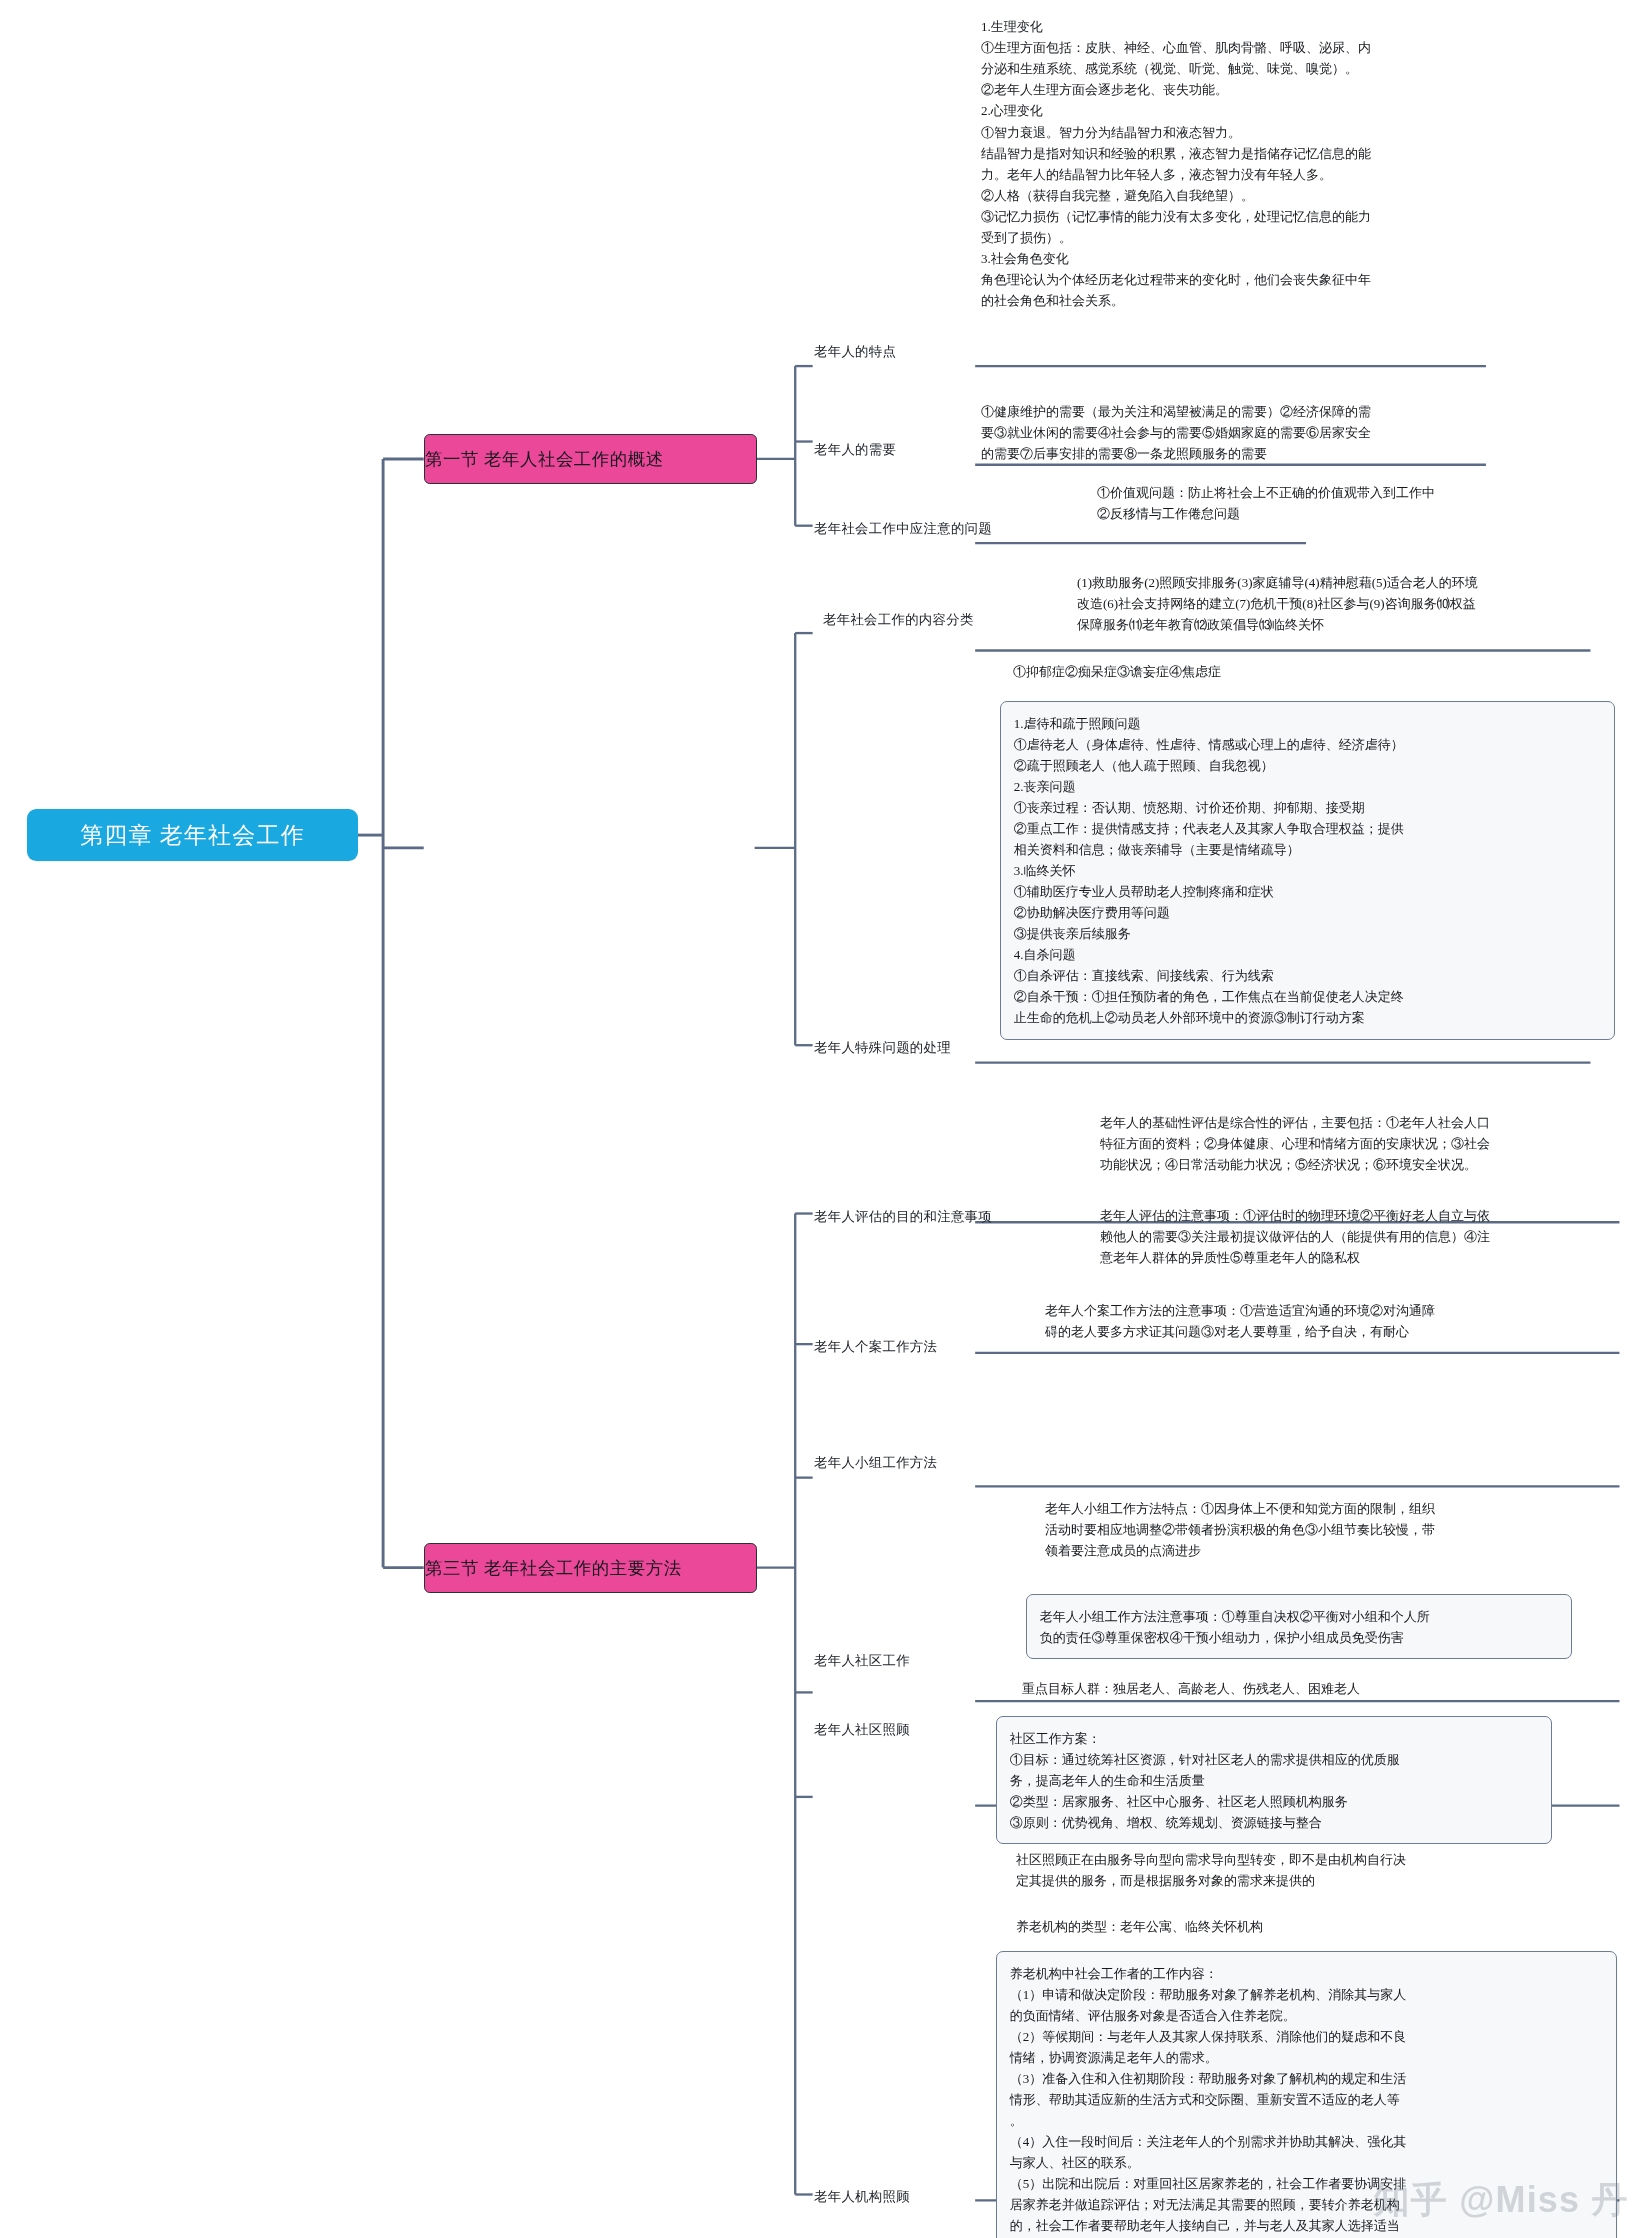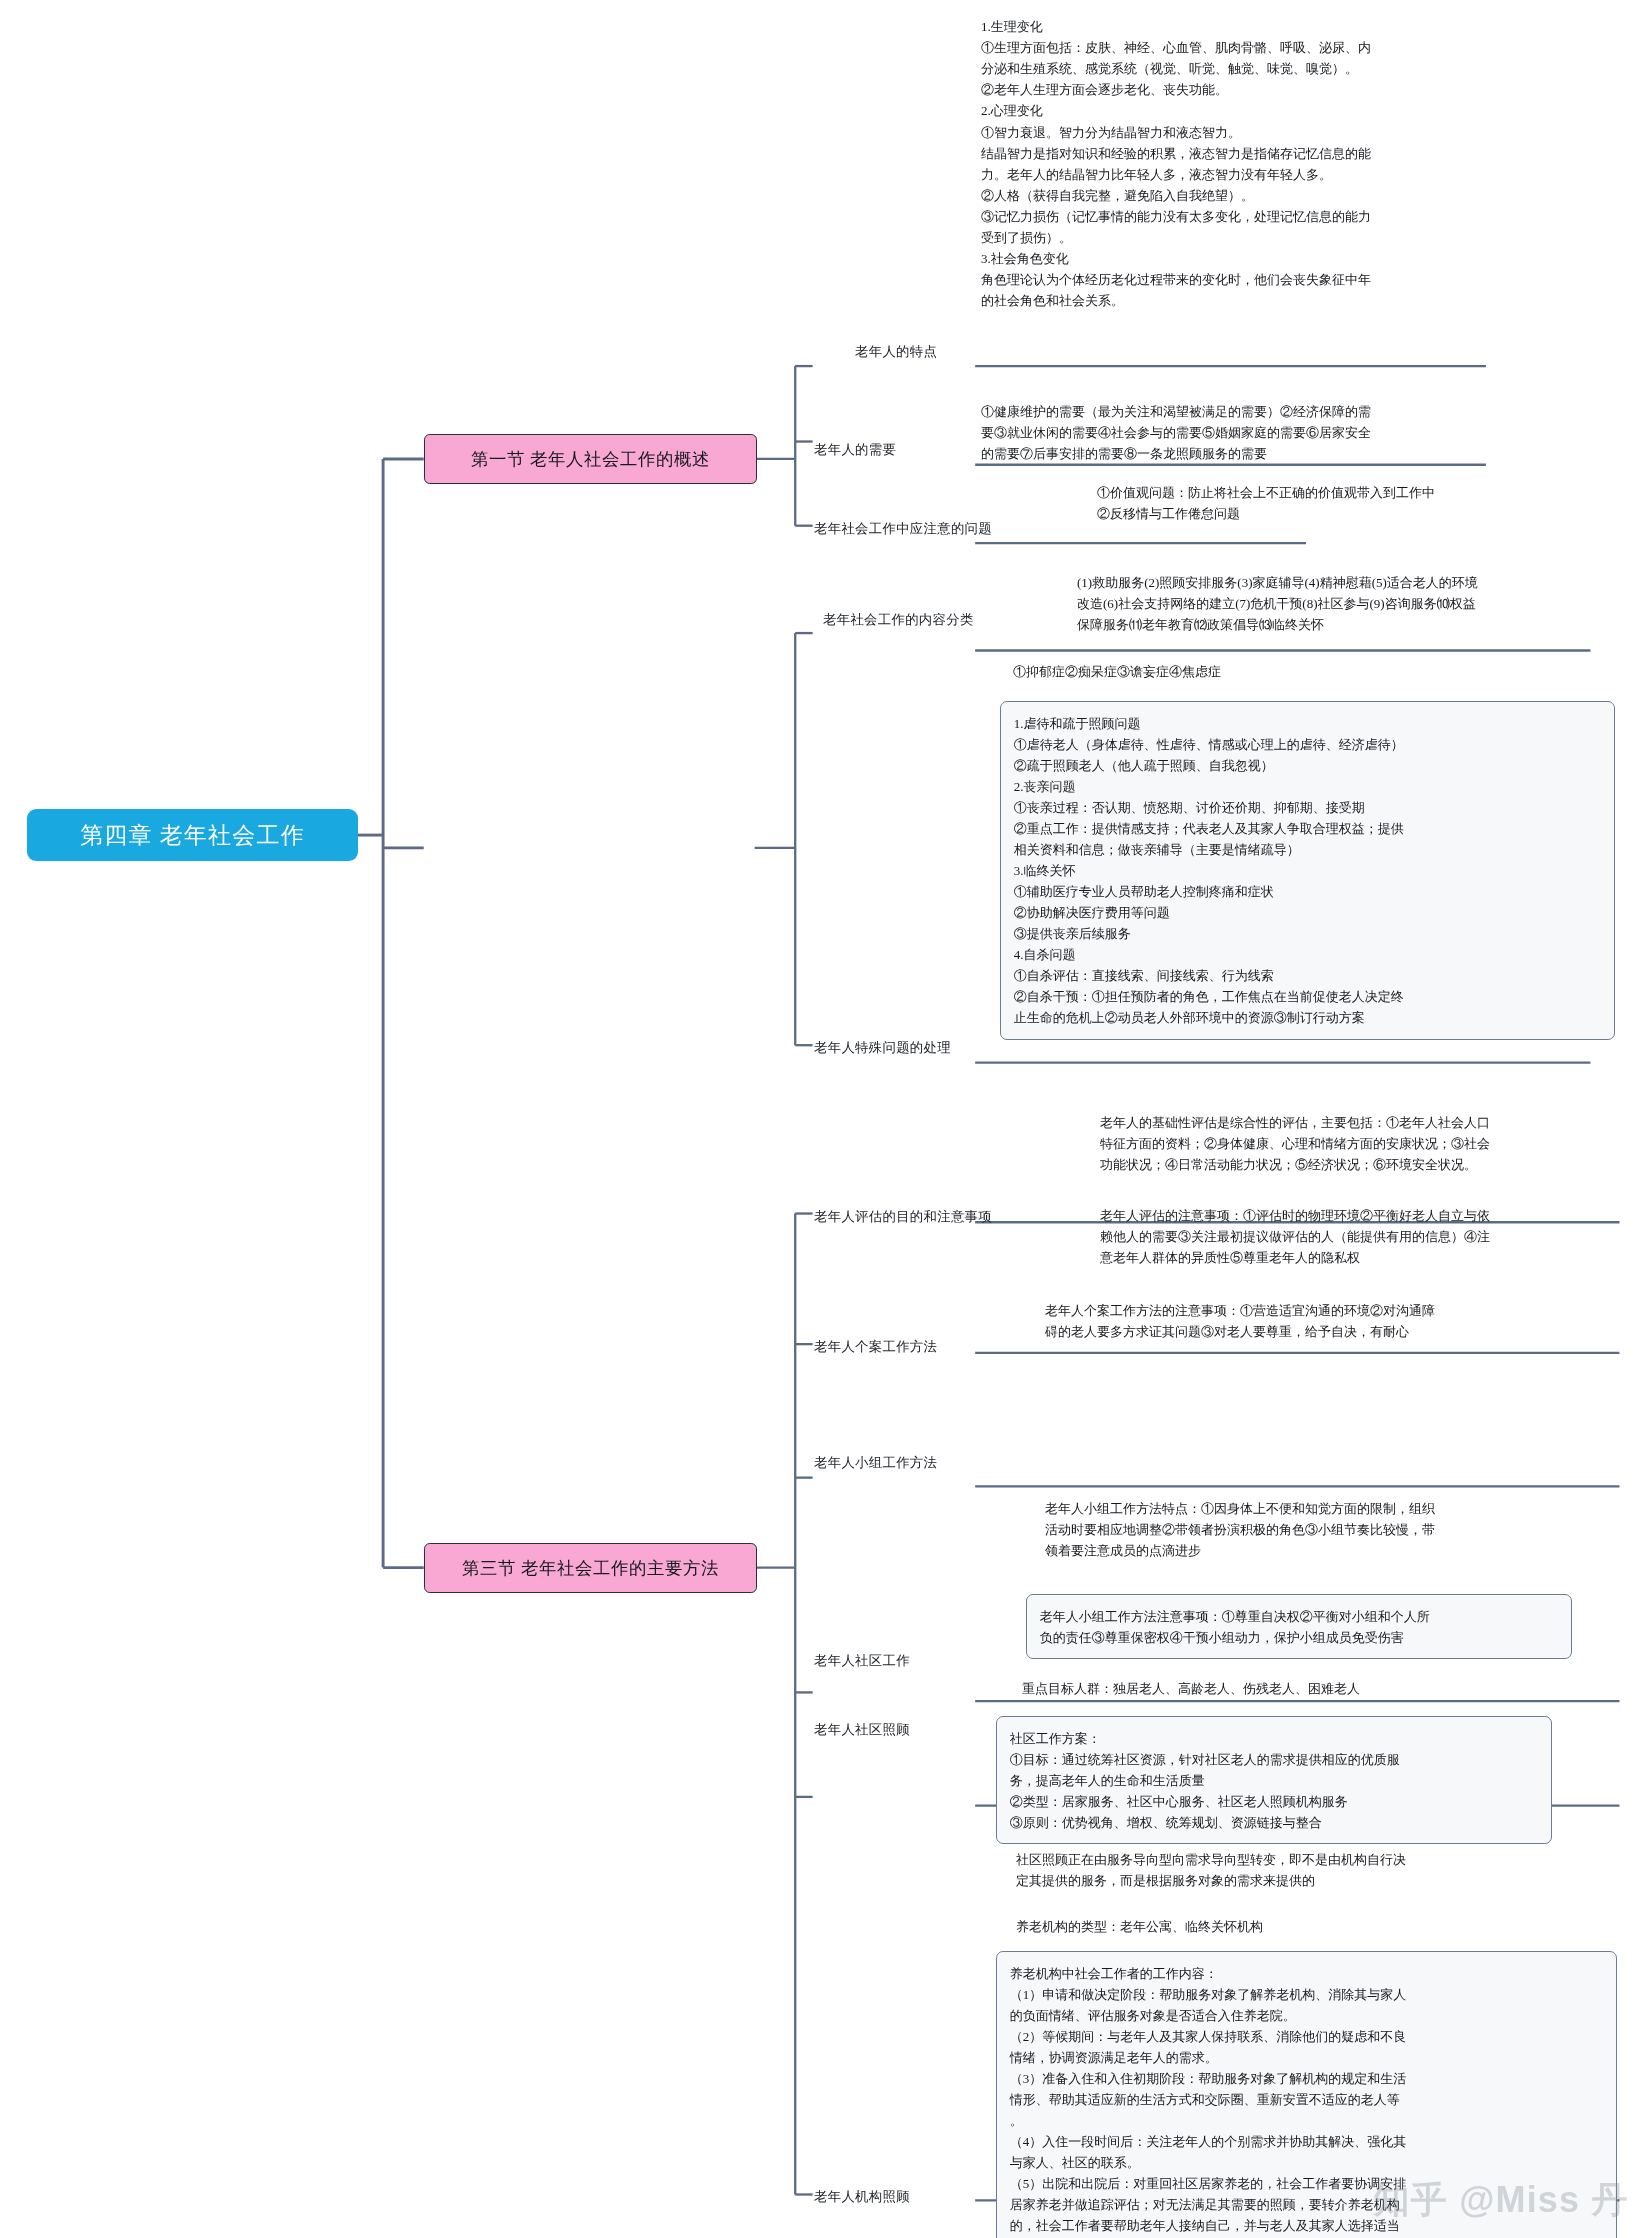--- a/index.html
+++ b/index.html
@@ -19,22 +19,22 @@
   .root{
     position:absolute;left:27px;top:809px;width:331px;height:52px;
     background:#19a8e0;border-radius:9.3px;
     display:flex;align-items:center;justify-content:center;
     color:#fff;font-size:23px;letter-spacing:1.2px;
     box-shadow:0 0.6px 0 rgba(0,0,0,.08);
   }
 
   
   .sec{
-    position:absolute;background:#f9a8d4;border:1.7px solid #2b2f36;border-radius:5.8px;
-    display:flex;align-items:center;justify-content:center;
+    position:absolute;background:#ec4899;border:1.7px solid #2b2f36;border-radius:5.8px;
+    display:flex;align-items:center;
     font-size:17.4px;letter-spacing:0.6px;color:#15181d;
   }
 
   
   .l2{
     position:absolute;font-size:13.4px;letter-spacing:0.3px;color:#20242b;
     white-space:nowrap;
   }
 
   
@@ -111,21 +111,21 @@
     <span>第四章  老年社会工作</span>
   </div>
 
   <div class="sec" style="left:424px;top:434px;width:331px;height:48px;">
     <span>第一节  老年人社会工作的概述</span>
   </div>
   <div class="sec" style="left:424px;top:1543px;width:331px;height:48px;">
     <span>第三节  老年社会工作的主要方法</span>
   </div>
 
-  <div class="l2" style="left:814px;top:343px;margin-left:41px;">
+  <div class="l2" style="left:814px;top:343px;">
     <span>老年人的特点</span>
   </div>
   <div class="l2" style="left:814px;top:441px;">
     <span>老年人的需要</span>
   </div>
   <div class="l2" style="left:814px;top:520px;">
     <span>老年社会工作中应注意的问题</span>
   </div>
 
   <div class="l2" style="left:814px;top:611px;margin-left:9px;">

